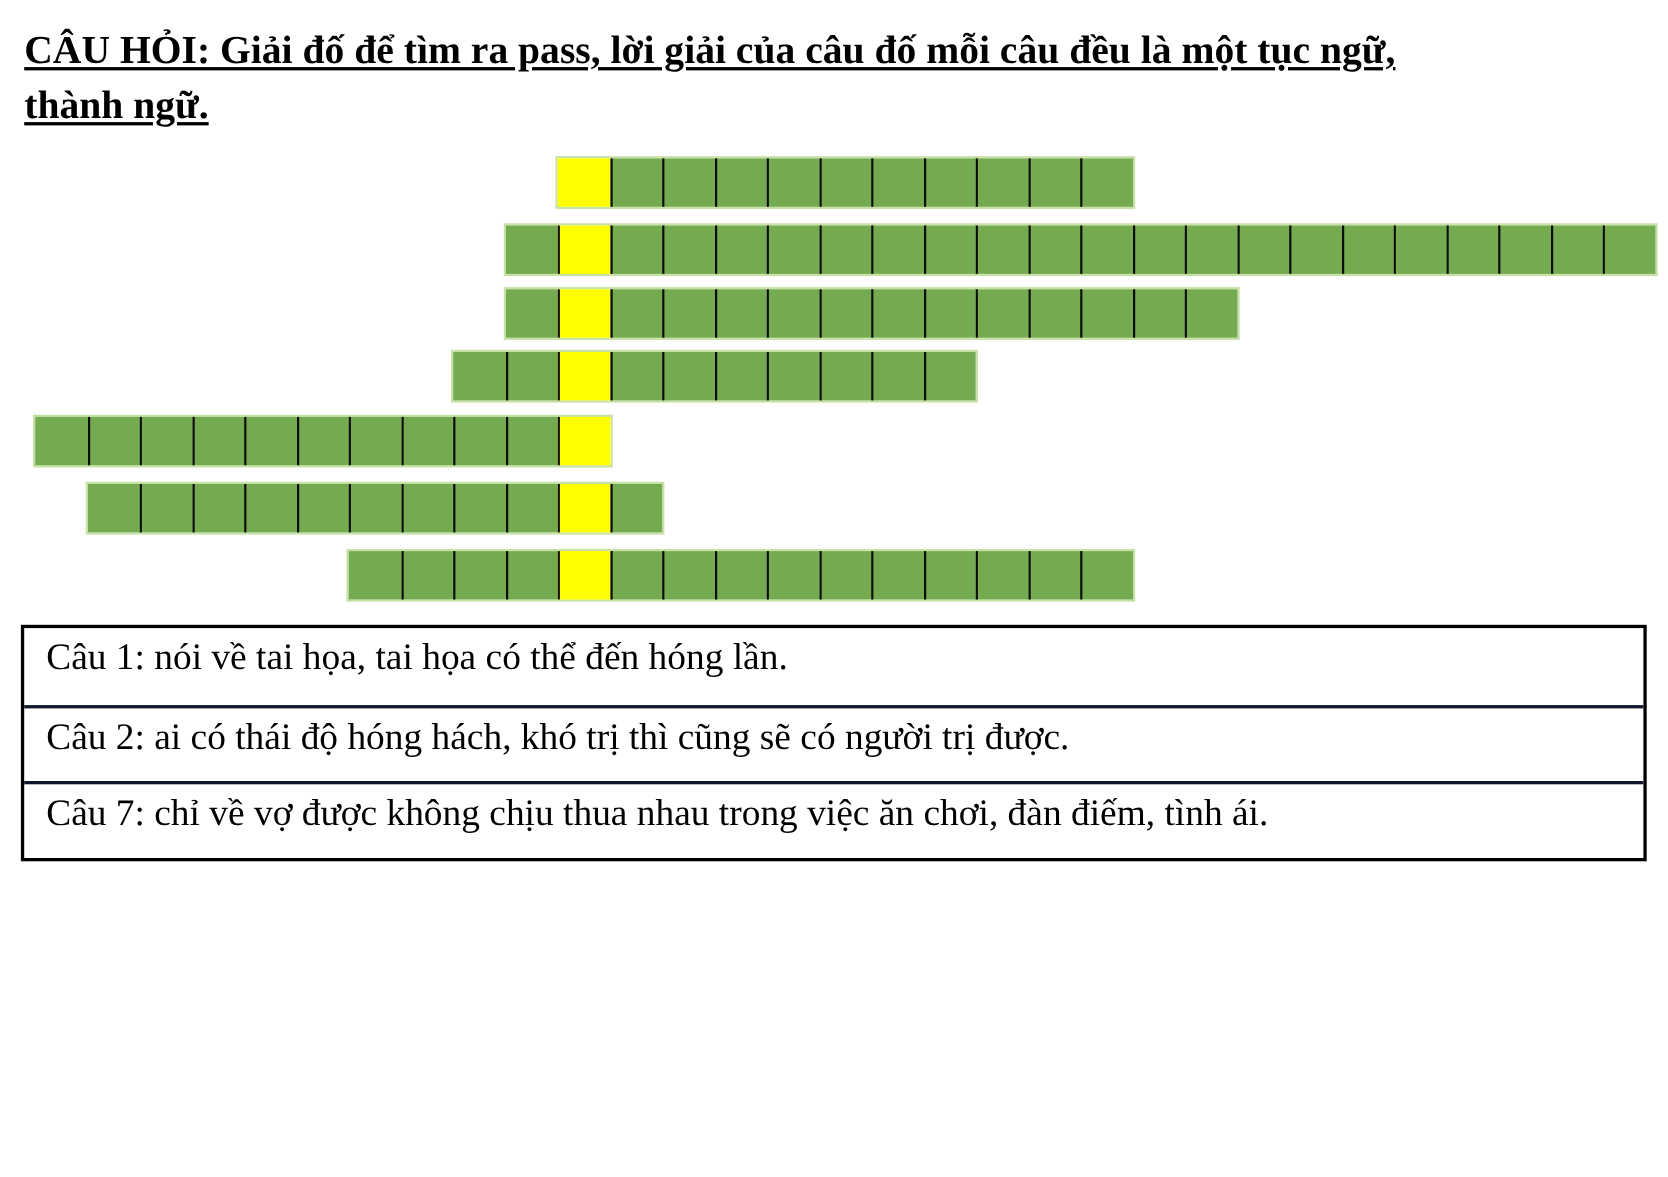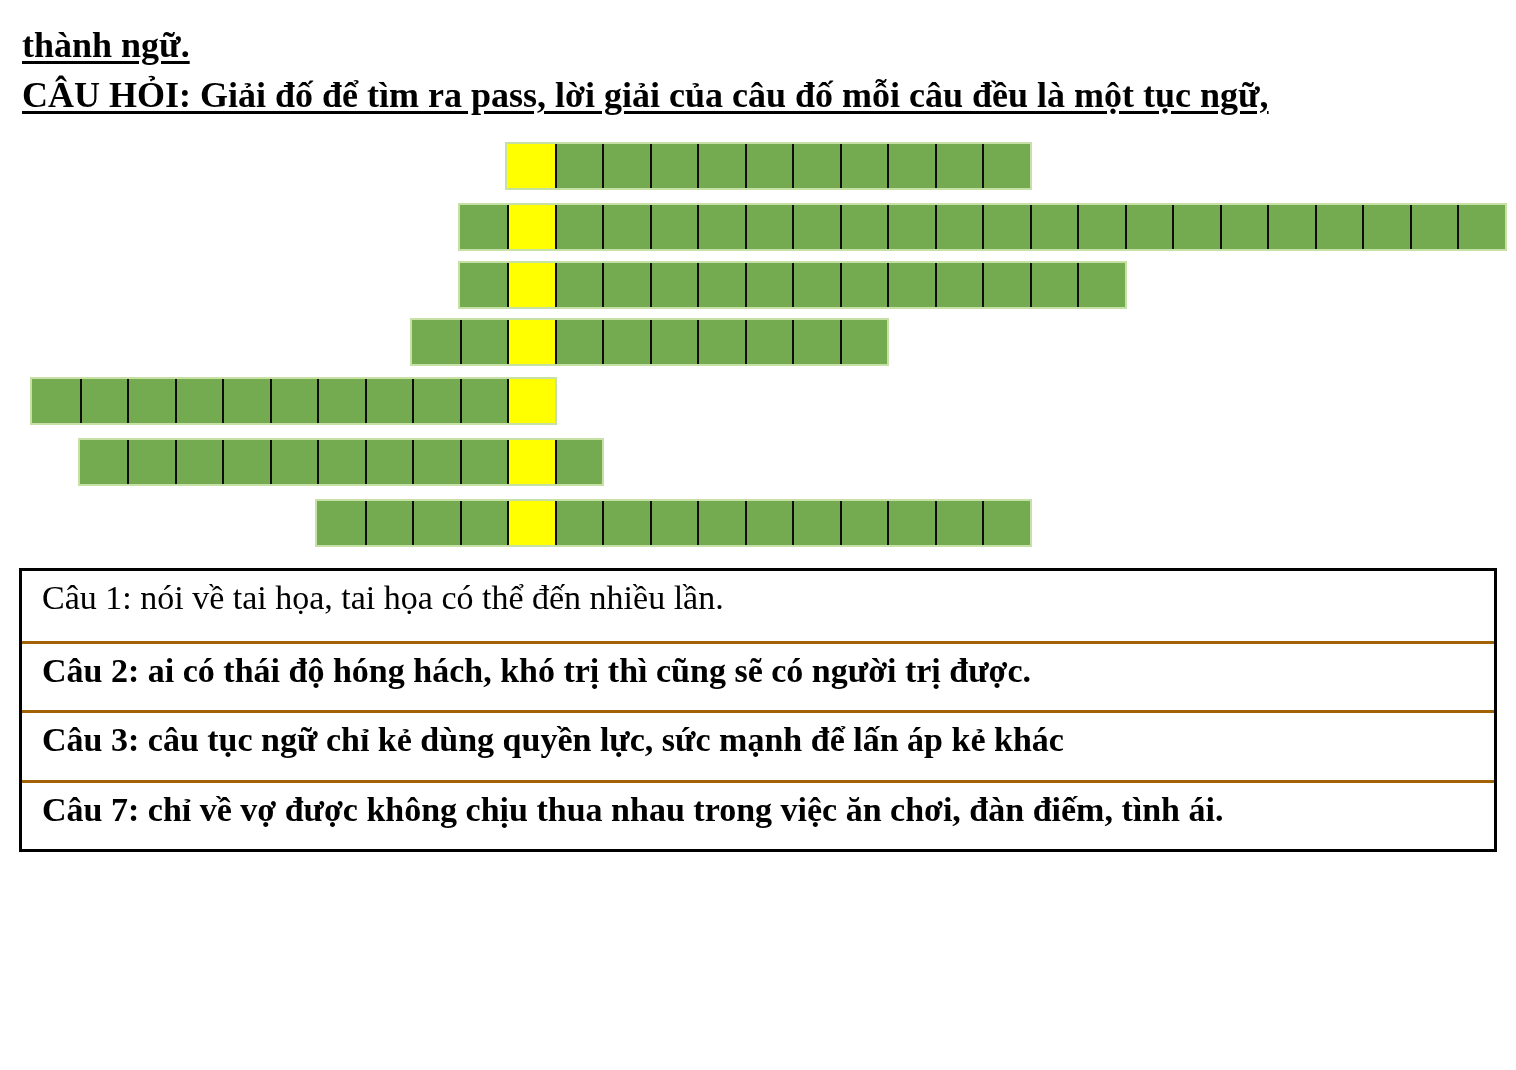--- a/index.html
+++ b/index.html
@@ -44,30 +44,30 @@
     background:#fff;
   }
   .clue-row{
     height:69.5px;
     box-sizing:border-box;
     padding:7px 8px 0 20px;
     font-size:34px;
     line-height:1.2;
     overflow:hidden;
   }
-  .clue-row.sep{border-top:3px solid #a16207;font-weight:bold;}
+  .clue-row.sep{border-top:3px solid #0f172a;}
 </style>
 </head>
 <body>
 
 <div class="page">
 
   <div class="title">
+    <span class="title-line">CÂU HỎI: Giải đố để tìm ra pass, lời giải của câu đố mỗi câu đều là một tục ngữ,</span>
     <span class="title-line">thành ngữ.</span>
-    <span class="title-line">CÂU HỎI: Giải đố để tìm ra pass, lời giải của câu đố mỗi câu đều là một tục ngữ,</span>
   </div>
 
   <div class="grid">
       <div class="grid-row" style="left: 505px; top: 142px; border-color: rgb(198, 224, 165);">
         <div class="grid-cell" style="background: rgb(255, 255, 0);"></div>
         <div class="grid-cell divided" style="background: rgb(116, 171, 80); border-left-color: rgb(13, 13, 13);"></div>
         <div class="grid-cell divided" style="background: rgb(116, 171, 80); border-left-color: rgb(13, 13, 13);"></div>
         <div class="grid-cell divided" style="background: rgb(116, 171, 80); border-left-color: rgb(13, 13, 13);"></div>
         <div class="grid-cell divided" style="background: rgb(116, 171, 80); border-left-color: rgb(13, 13, 13);"></div>
         <div class="grid-cell divided" style="background: rgb(116, 171, 80); border-left-color: rgb(13, 13, 13);"></div>
@@ -169,26 +169,23 @@
         <div class="grid-cell divided" style="background: rgb(116, 171, 80); border-left-color: rgb(13, 13, 13);"></div>
         <div class="grid-cell divided" style="background: rgb(116, 171, 80); border-left-color: rgb(13, 13, 13);"></div>
         <div class="grid-cell divided" style="background: rgb(116, 171, 80); border-left-color: rgb(13, 13, 13);"></div>
         <div class="grid-cell divided" style="background: rgb(116, 171, 80); border-left-color: rgb(13, 13, 13);"></div>
         <div class="grid-cell divided" style="background: rgb(116, 171, 80); border-left-color: rgb(13, 13, 13);"></div>
       </div>
     </div>
 
   <div class="clues">
       <div class="clue-row">
-        <div>Câu 1: nói về tai họa, tai họa có thể đến nhiều lần.</div>
+        <div>Câu 1: nói về tai họa, tai họa có thể đến hóng lần.</div>
       </div>
       <div class="clue-row sep">
         <div>Câu 2: ai có thái độ hóng hách, khó trị thì cũng sẽ có người trị được.</div>
-      </div>
-      <div class="clue-row sep">
-        <div>Câu 3: câu tục ngữ chỉ kẻ dùng quyền lực, sức mạnh để lấn áp kẻ khác</div>
       </div>
       <div class="clue-row sep">
         <div>Câu 7: chỉ về vợ được không chịu thua nhau trong việc ăn chơi, đàn điếm, tình ái.</div>
       </div>
     </div>
 
 </div>
 
 </body></html>

